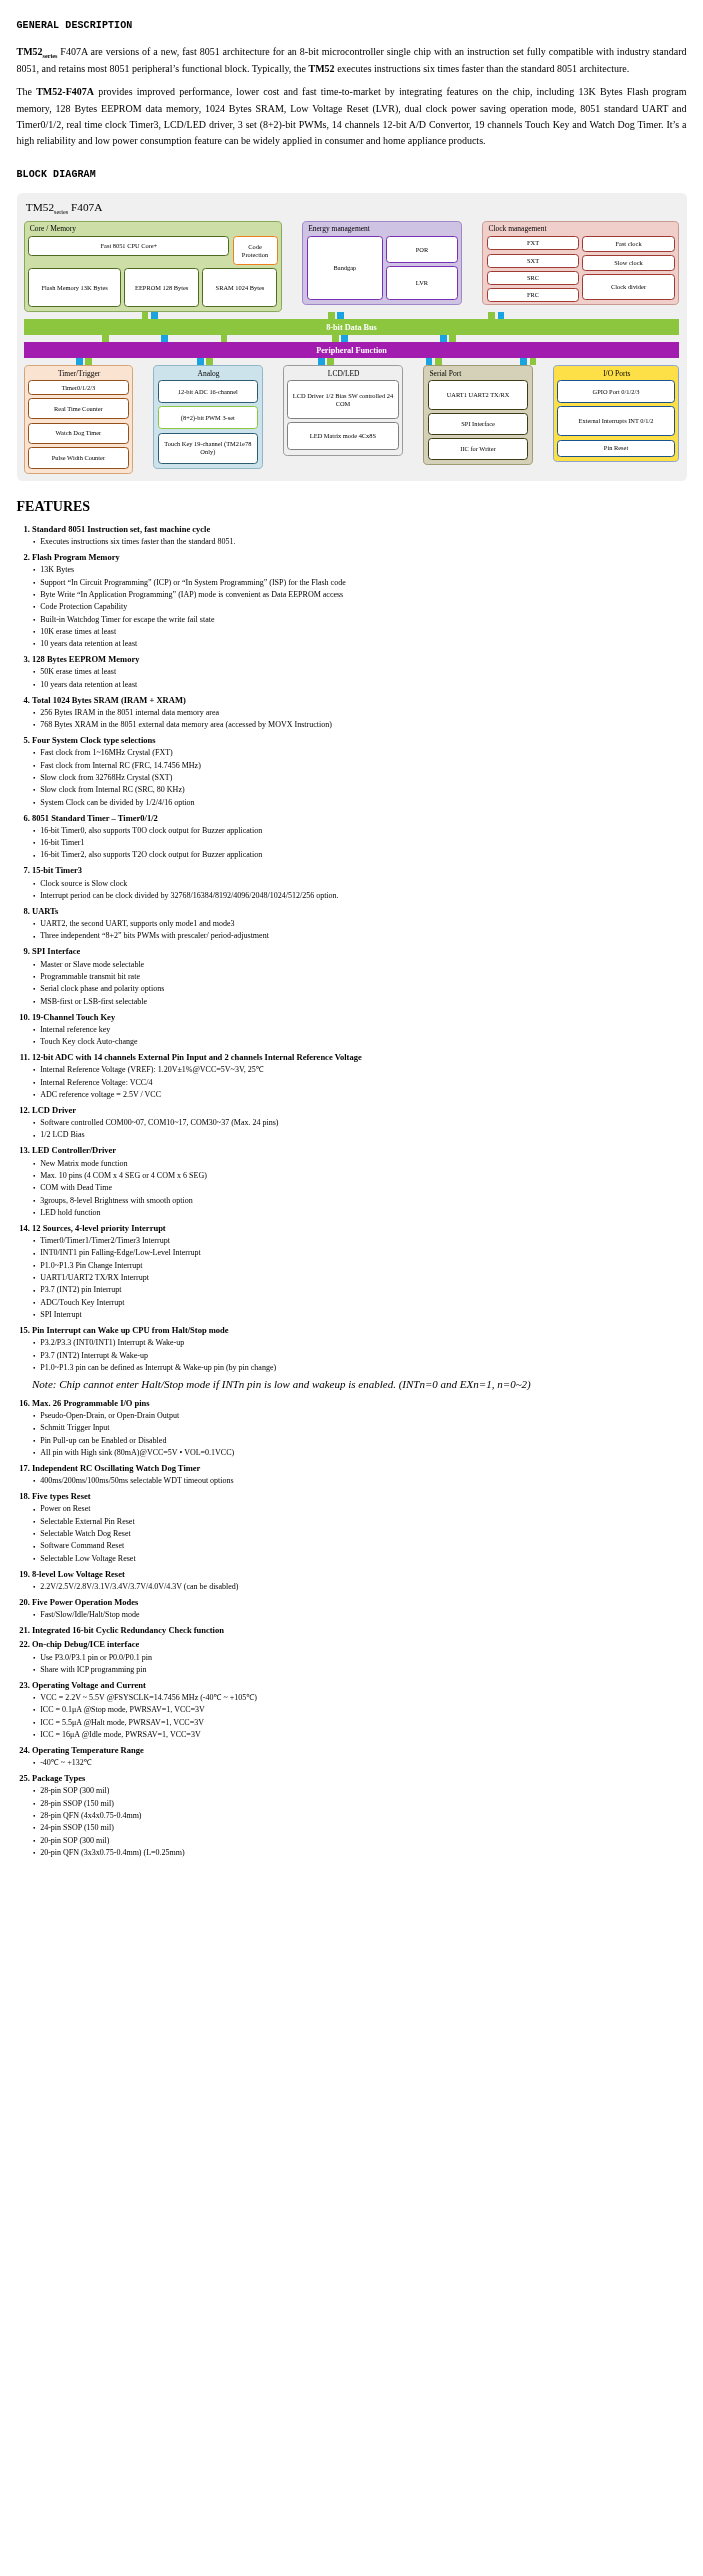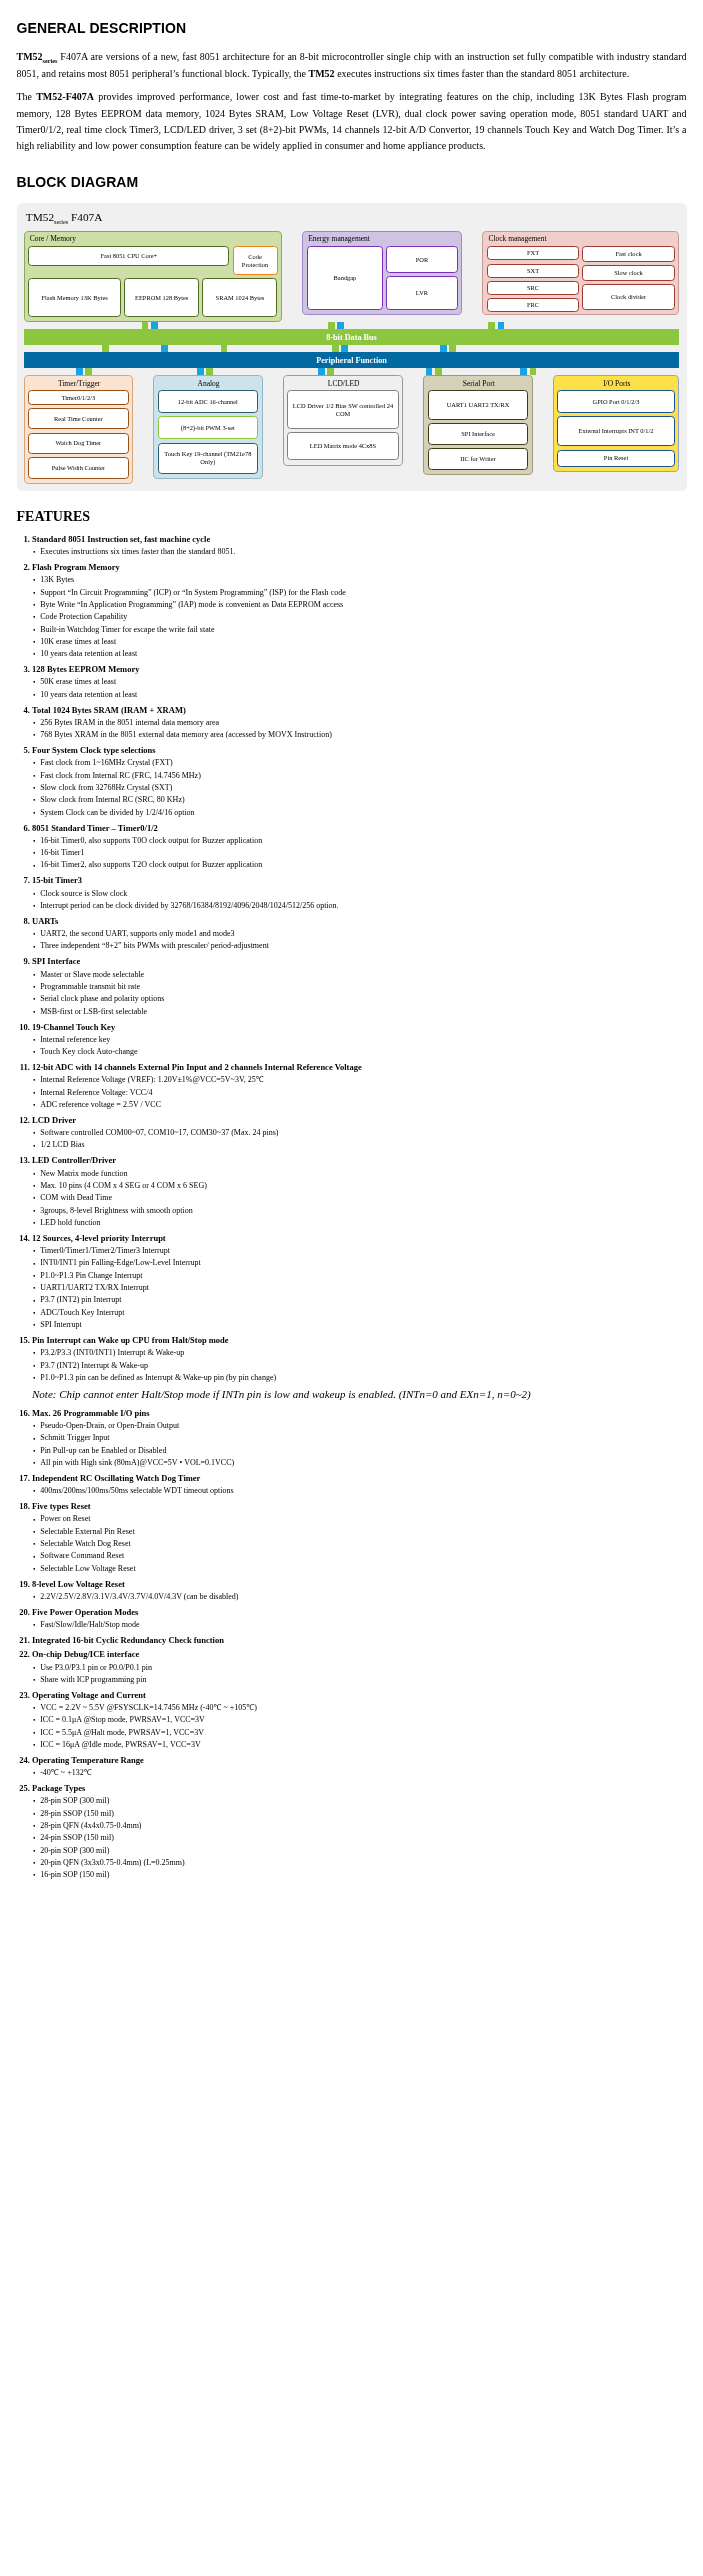--- a/index.html
+++ b/index.html
@@ -1,19 +1,19 @@
 <!DOCTYPE html>
 <html style="font-size:8.2px"><head>
 <meta charset="utf-8">
 <style>
   html,body{margin:0;padding:0;background:#ffffff;}
   body{width:703px;font-family:"Liberation Serif",serif;color:#000;}
   .page{width:703px;padding:0 0 20.6px 0;box-sizing:border-box;}
   .inner{margin:0 16.5px;}
-  h1.section{font-family:Liberation Sans, sans-serif;font-weight:bold;font-size:14px;letter-spacing:0.1px;margin:19.6px 0 13.4px 0;}
+  h1.section{font-family:Liberation Mono, monospace;font-weight:bold;font-size:10px;letter-spacing:0.1px;margin:19.6px 0 13.4px 0;}
   p.body{font-size:10px;line-height:1.62;text-align:justify;margin:0 0 7.2px 0;}
   p.body b{font-weight:bold;}
   .sub{font-size:6.2px;vertical-align:sub;}
 
   
   .bd{background:#f0f0f0;border-radius:5.2px;padding:6.2px 7.2px 7.2px 7.2px;margin-top:5.2px;}
   .bd-title{font-size:11.3px;margin:2.1px 0 5.2px 2.1px;}
   .bd-row{display:flex;align-items:flex-start;gap:20px;}
   .grp{border-radius:4.6px;padding:3.1px 3.6px 4.1px 3.6px;box-sizing:border-box;}
   .grp-title{font-size:7.5px;text-align:left;margin:0.5px 0 2.6px 1.5px;line-height:1.1;}
@@ -44,21 +44,21 @@
   .core-mem{display:flex;gap:3.1px;margin-top:3.1px;}
   .en-row{display:flex;gap:3.1px;align-items:stretch;}
   .en-right{display:flex;flex-direction:column;gap:3.1px;flex:1;}
   .clk-grid{display:flex;gap:3.1px;}
   .clk-col{display:flex;flex-direction:column;gap:3.1px;flex:1;}
   .stack{display:flex;flex-direction:column;gap:3.1px;}
 
   .buses{margin:0;}
   .bus{color:#fff;text-align:center;font-size:8.2px;font-weight:bold;padding:3.6px 0;}
   .bus-green{background:#8cc63f;}
-  .bus-blue{background:#0369a1;text-align:center;}
+  .bus-blue{background:#a21caf;text-align:center;}
   .connectors{display:flex;height:6.7px;}
   .conn-group{display:flex;gap:2.6px;}
   .cn{width:6.7px;height:6.7px;}
   .cn.g{background:#8cc63f;}
   .cn.b{background:#19a3e0;}
 
   
   h1.features{font-family:"Liberation Serif",serif;font-weight:bold;font-size:14px;margin:17.5px 0 8.2px 0;}
   ol.feat{margin:0;padding-left:15.5px;font-size:8.5px;}
   ol.feat>li{font-weight:bold;margin:0 0 1.5px 0;line-height:1.5;}
@@ -227,21 +227,21 @@
 
       <div class="grp g-lcd" style="width:21%;">
         <div class="grp-title" style="text-align:center;">LCD/LED</div>
         <div class="stack">
           <div class="cell" style="height:39px;">LCD Driver 1/2 Bias SW controlled 24 COM</div>
           <div class="cell" style="height:28px;">LED Matrix mode 4Cx8S</div>
         </div>
       </div>
 
       <div class="grp g-serial" style="width:19%;">
-        <div class="grp-title" style="text-align:center;">Serial Port</div>
+        <div class="grp-title" style="text-align:left;">Serial Port</div>
         <div class="stack">
           <div class="cell" style="height:30px;">UART1 UART2 TX/RX</div>
           <div class="cell" style="height:21.6px;">SPI Interface</div>
           <div class="cell" style="height:21.6px;">IIC for Writer</div>
         </div>
       </div>
 
       <div class="grp g-io" style="width:22%;">
         <div class="grp-title" style="text-align:center;">I/O Ports</div>
         <div class="stack">
@@ -372,19 +372,18 @@
         <li><span>Operating Temperature Range</span><ul class="bullets">
             <li>-40℃ ~ +132℃</li>
           </ul></li>
         <li><span>Package Types</span><ul class="bullets">
             <li>28-pin SOP (300 mil)</li>
             <li>28-pin SSOP (150 mil)</li>
             <li>28-pin QFN (4x4x0.75-0.4mm)</li>
             <li>24-pin SSOP (150 mil)</li>
             <li>20-pin SOP (300 mil)</li>
             <li>20-pin QFN (3x3x0.75-0.4mm) (L=0.25mm)</li>
-            <li>16-pin SOP (150 mil)</li>
           </ul></li>
       </ol>
 
  </div>
 </div>
 
 
 </body></html>

